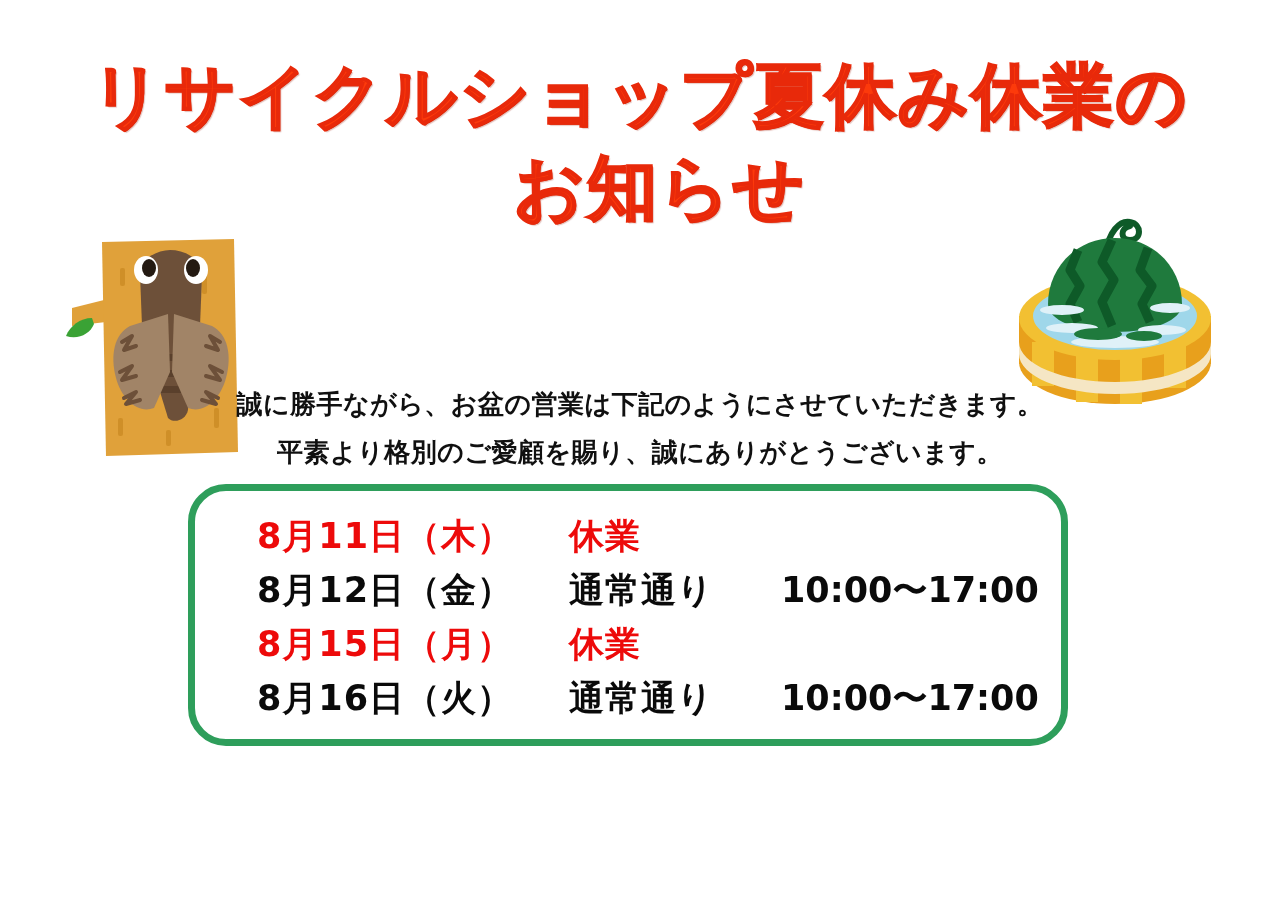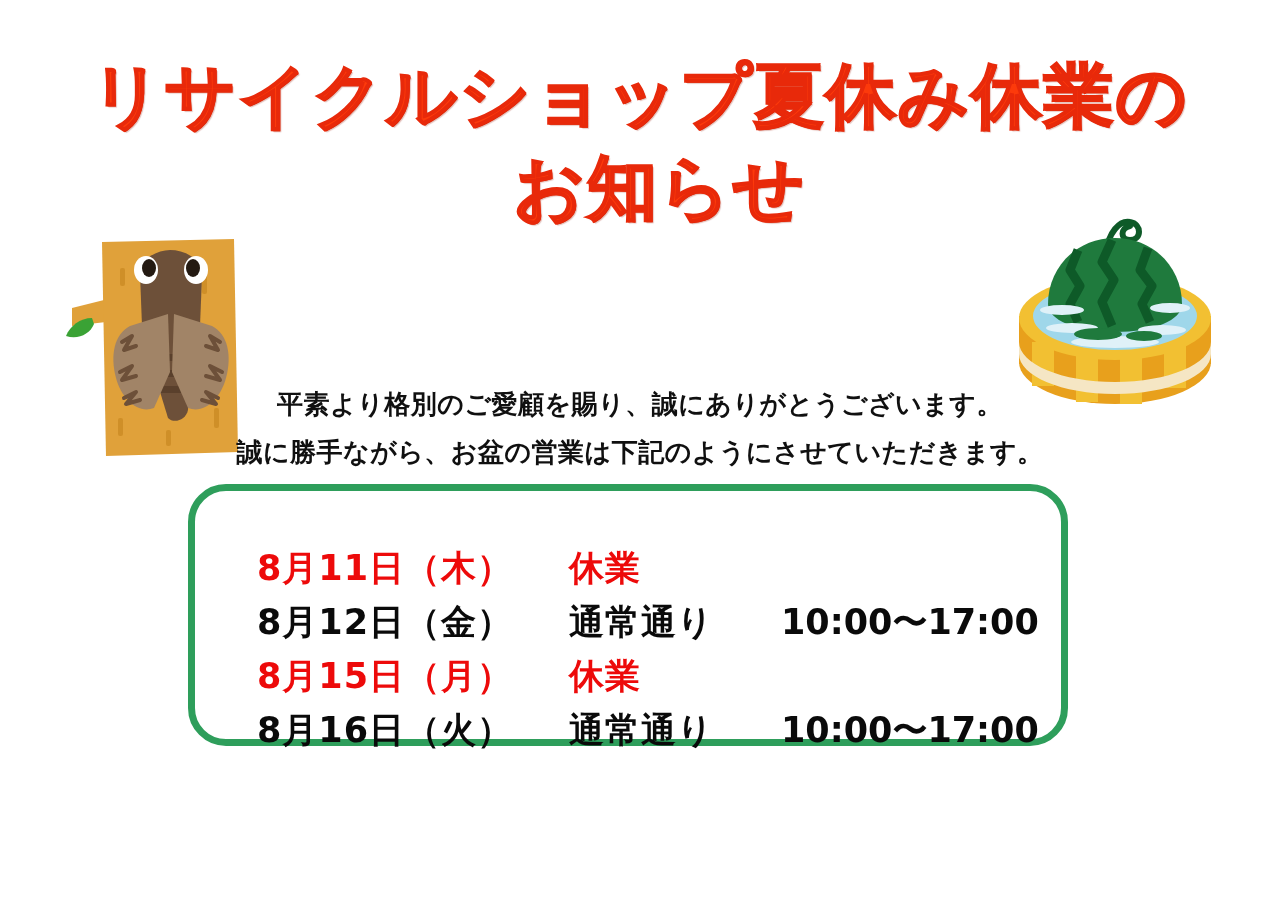--- a/index.html
+++ b/index.html
@@ -95,21 +95,20 @@
   .schedule-row.closed {
     color: #ed0a0a;
   }
   .sr-date {
     display: inline-block;
     min-width: 290px;
   }
   .sr-status {
     display: inline-block;
     min-width: 190px;
-    margin-top: 32px;
   }
   .sr-hours {
     display: inline-block;
     letter-spacing: 0px;
   }
 
   
   .signature {
     position: absolute;
     right: 52px;
@@ -237,22 +236,22 @@
         <ellipse cx="113" cy="150" rx="44" ry="6"></ellipse>
       </g>
       <g fill="#1f7a3d">
         <ellipse cx="96" cy="142" rx="24" ry="6"></ellipse>
         <ellipse cx="142" cy="144" rx="18" ry="5"></ellipse>
       </g>
     </svg>
   </div>
 
   <div class="lead-block">
+    <div class="lead-line">誠に勝手ながら、お盆の営業は下記のようにさせていただきます。</div>
     <div class="lead-line">平素より格別のご愛顧を賜り、誠にありがとうございます。</div>
-    <div class="lead-line">誠に勝手ながら、お盆の営業は下記のようにさせていただきます。</div>
   </div>
 
   <div class="schedule-box">
     <div class="schedule-list">
 
       <div class="schedule-row closed">
         <span class="sr-date">8月11日（木）</span>
         <span class="sr-status">休業</span>
         <span class="sr-hours"></span>
       </div>

